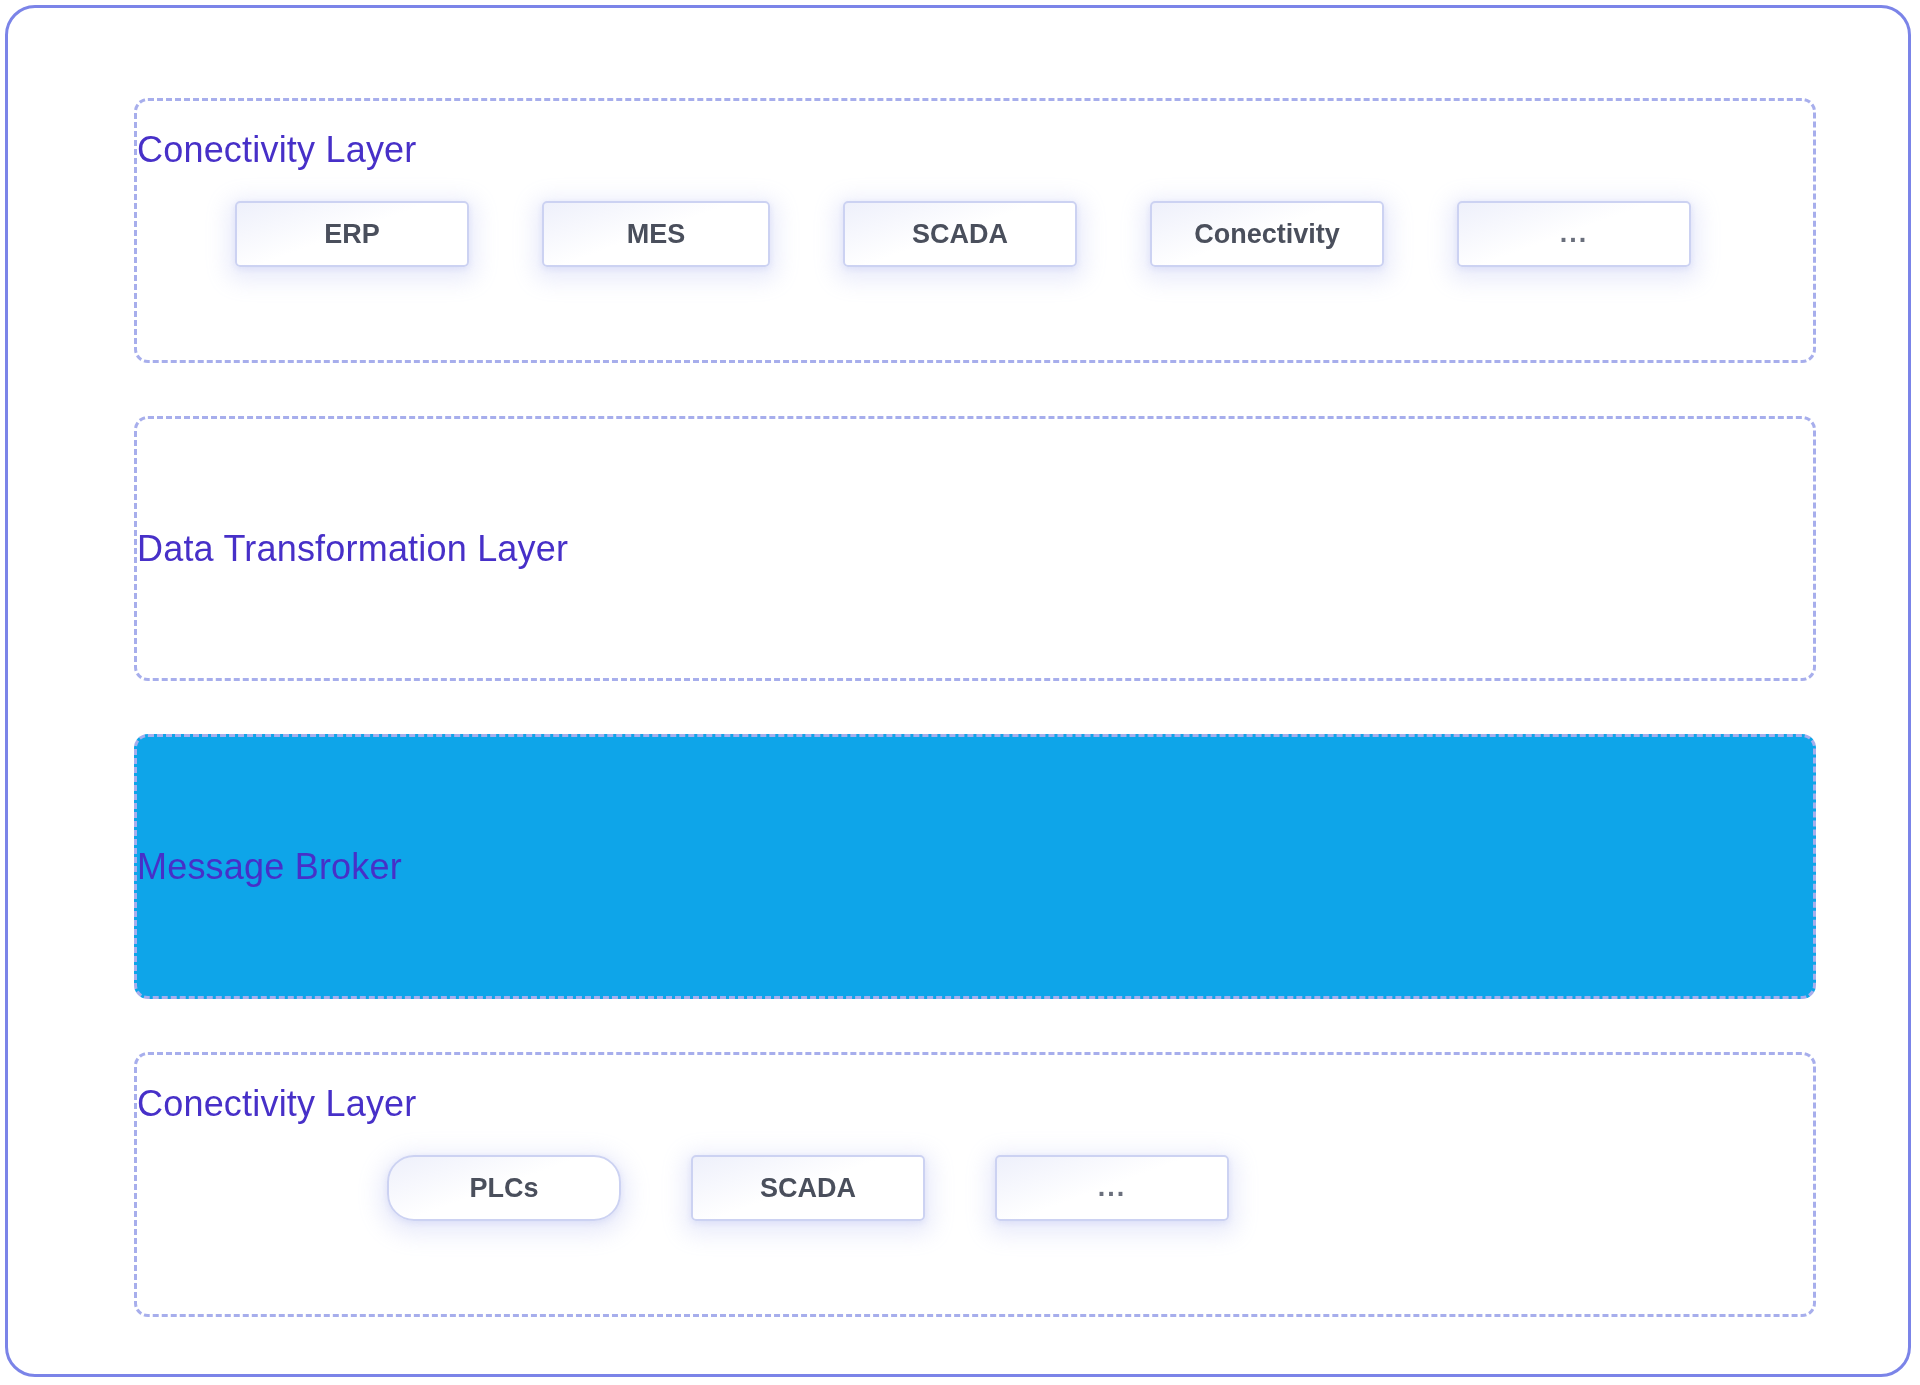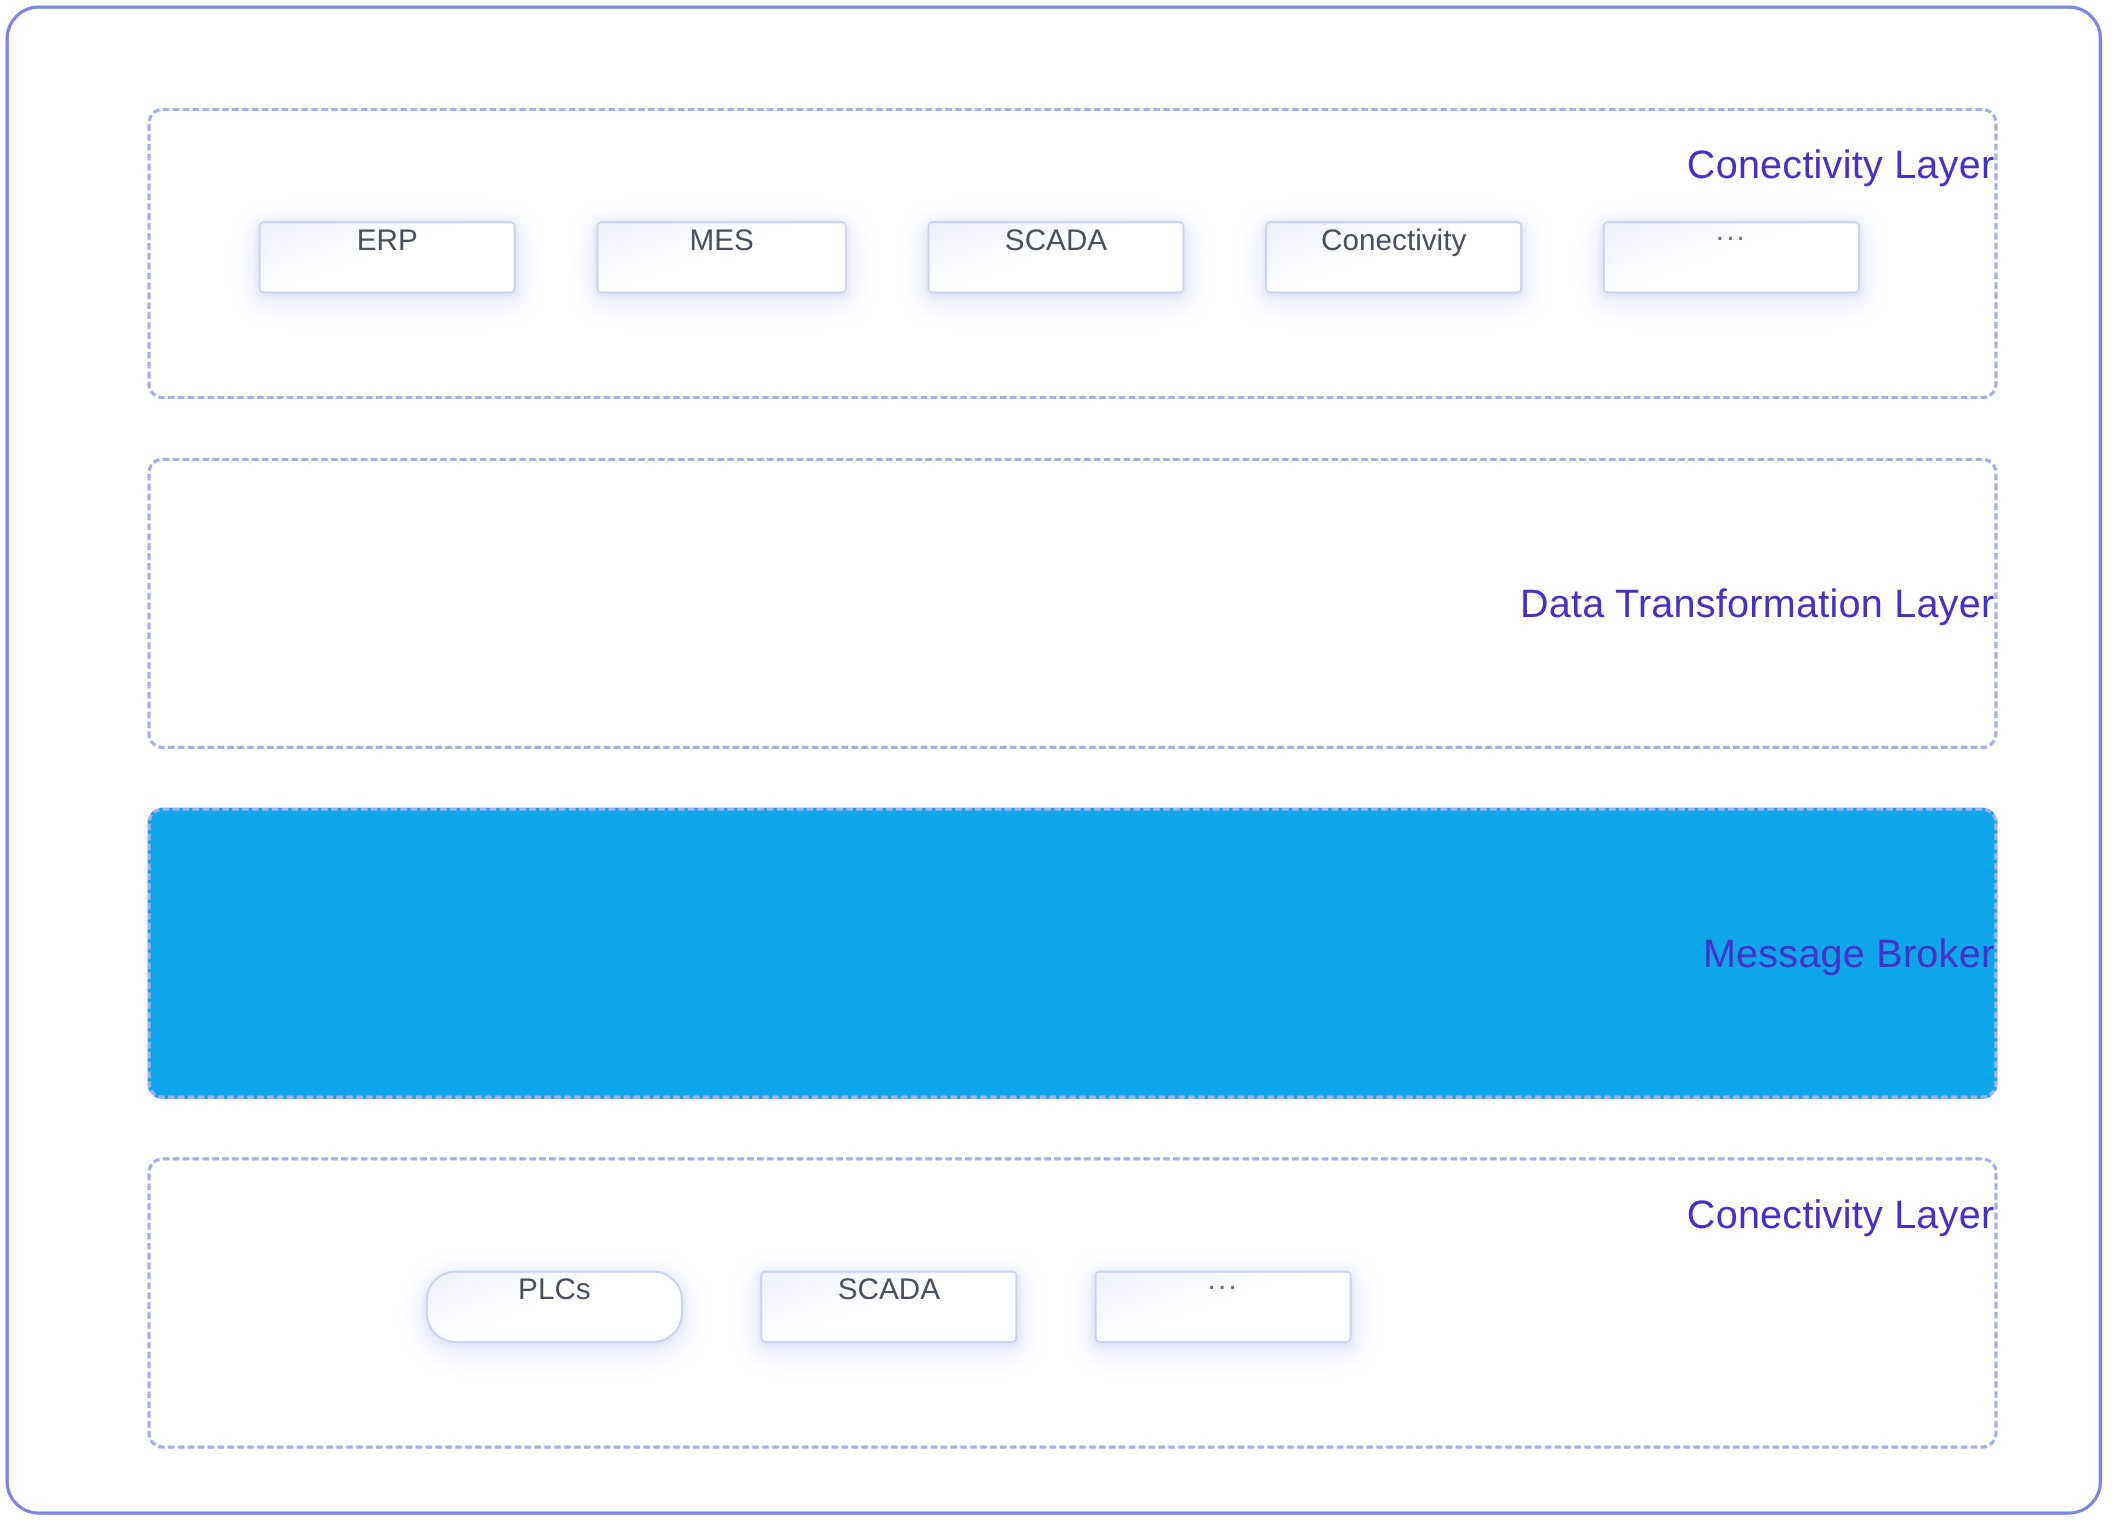--- a/index.html
+++ b/index.html
@@ -53,21 +53,21 @@
   .panel-connectivity-top { top: 0px;    height: 265px; }
   .panel-transform        { top: 318px;  height: 265px; }
   .panel-broker           { top: 636px;  height: 265px; }
   .panel-connectivity-bot { top: 954px;  height: 265px; }
 
   
   .panel-title {
     position: absolute;
     left: 0;
     width: 100%;
-    text-align: right;
+    text-align: left;
     color: #4730c8;
     font-size: 36px;
     font-weight: 400;
     letter-spacing: 0.2px;
     white-space: nowrap;
   }
   .panel-title.at-top    { top: 28px; }
   .panel-title.centered  {
     top: 50%;
     transform: translateY(-50%);
@@ -96,25 +96,25 @@
   .node-box {
     position: relative;
     height: 66px;
     box-sizing: border-box;
     border: 2px solid #ccd2f2;
     border-radius: 5px;
     background: linear-gradient(160deg, #eef0fb 0%, #ffffff 48%, #ffffff 100%);
     box-shadow: 0 6px 22px 8px rgba(150,160,235,0.20),
                 0 2px 6px rgba(140,150,230,0.18);
     display: flex;
-    align-items: flex-start;
+    align-items: center;
     justify-content: center;
     color: #4a4f5c;
     font-size: 27px;
-    font-weight: 400;
+    font-weight: 700;
     white-space: nowrap;
   }
   .node-box.w-erp        { width: 234px; }
   .node-box.w-mes        { width: 228px; }
   .node-box.w-scada      { width: 234px; }
   .node-box.w-historians { width: 234px; }
   .node-box.w-dots       { width: 234px; }
 
   .node-box.w-plcs       { width: 234px; border-radius: 27px; }
   .node-box.w-sensors    { width: 234px; }

